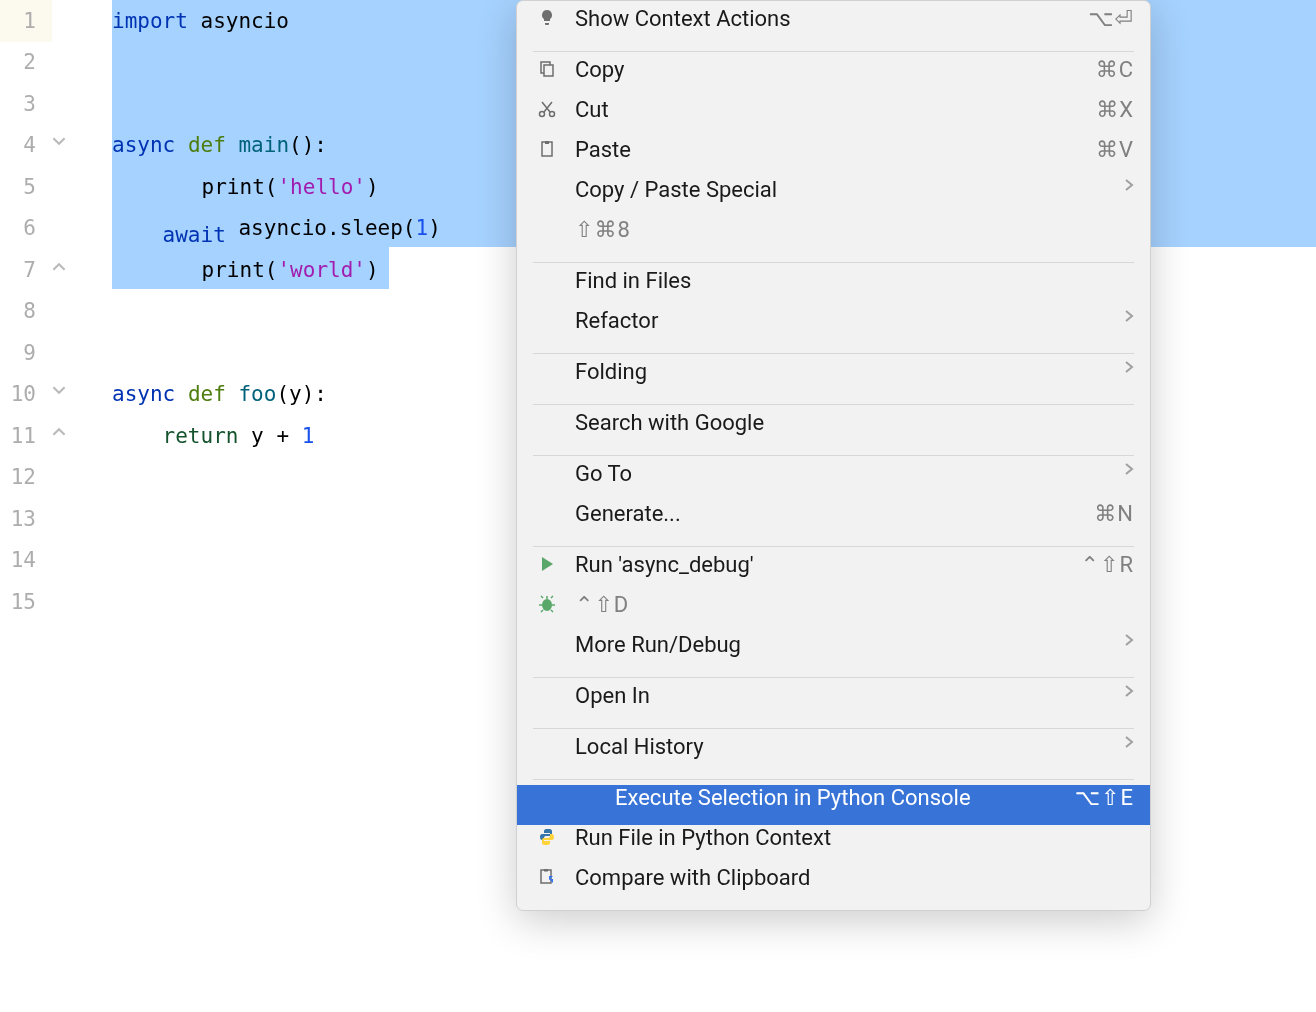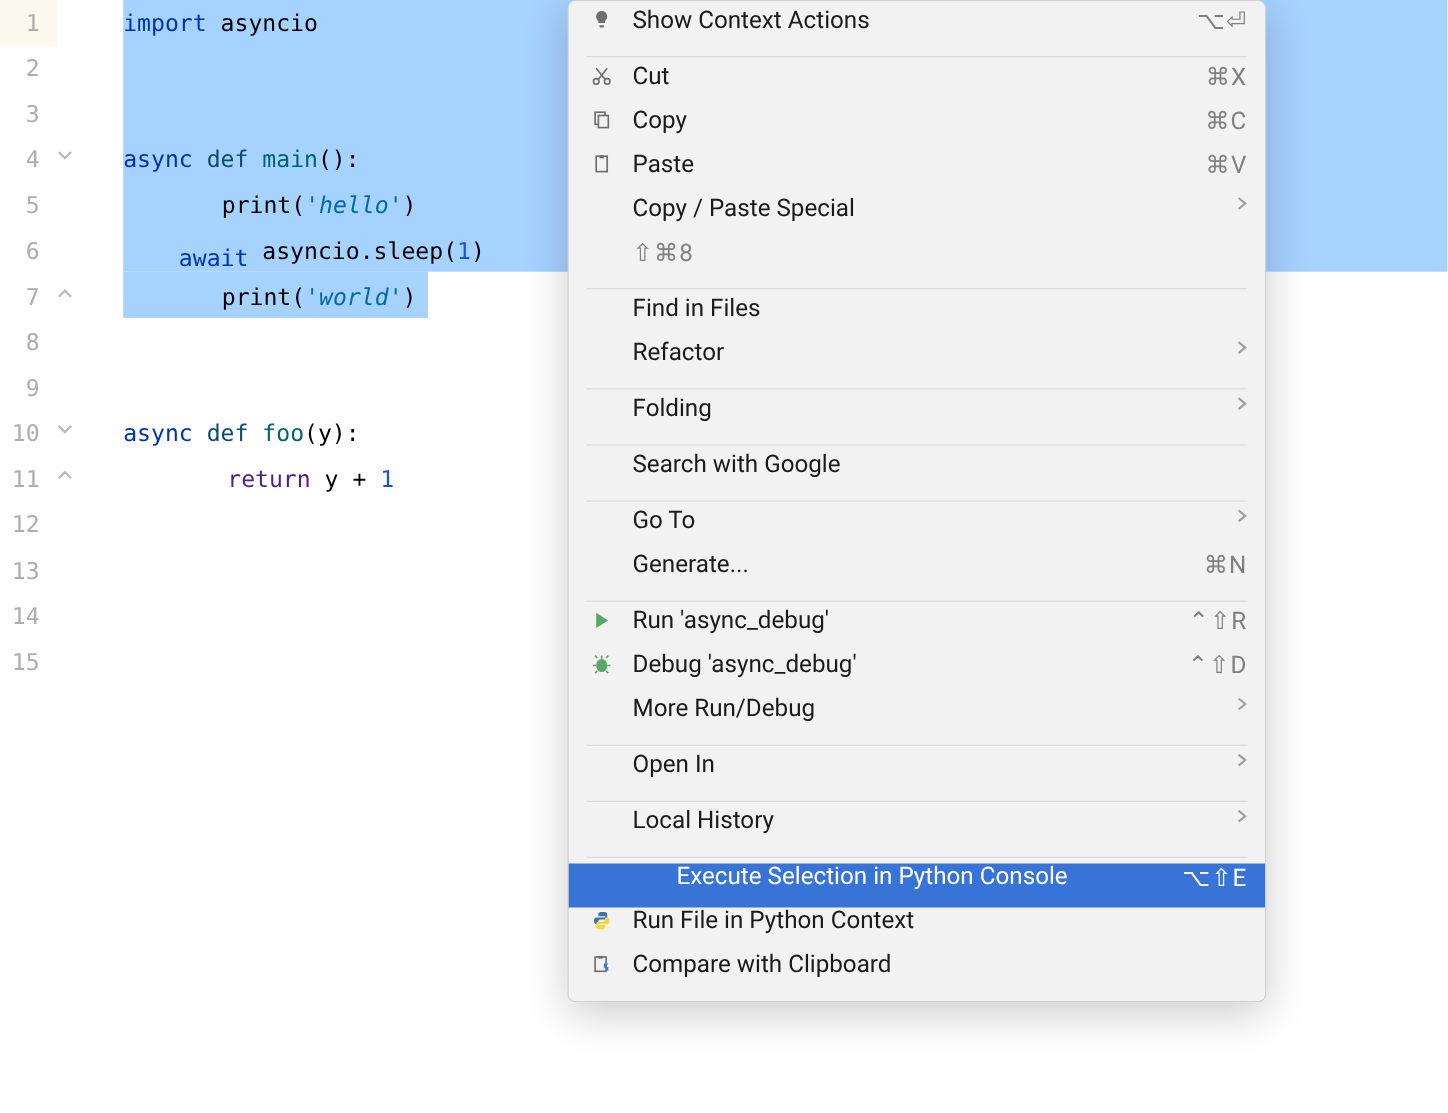--- a/index.html
+++ b/index.html
@@ -60,27 +60,27 @@
       position: absolute;
       background: #a6d2ff;
       z-index: 0;
     }
     .code-content {
       position: relative;
       z-index: 1;
     }
     .kw-import { color: #0033b3; }
     .kw-async { color: #0033b3; }
-    .kw-def { color: #0c4a6e; text-align: right; }
+    .kw-def { color: #4d7c0f; text-align: right; }
     .kw-await { color: #0033b3; margin-top: 14px; }
-    .kw-return { color: #4c1d95; margin-left: 44px; }
+    .kw-return { color: #14532d; }
     .identifier { color: #000000; }
     .func-name { color: #00627a; }
     .builtin { color: #000; margin-left: 39px; }
-    .string { color: #0369a1; font-style: italic; }
+    .string { color: #a21caf; }
     .number { color: #1750eb; }
     .punct { color: #000000; }
 
     .context-menu {
       position: absolute;
       top: 0;
       left: 516px;
       width: 635px;
       background: #f2f2f2;
       border: 1px solid #d0d0d0;
@@ -205,41 +205,41 @@
           <path d="M10 2a5 5 0 0 0-3 9v2h6v-2a5 5 0 0 0-3-9z M8 15h4v1a1 1 0 0 1-1 1H9a1 1 0 0 1-1-1z" fill="#6e6e6e"></path>
         </svg>
       </span>
       <span class="menu-label">Show Context Actions</span>
       <span class="menu-shortcut">⌥⏎</span>
     </div>
     <div class="menu-separator"></div>
     <div class="menu-item">
       <span class="menu-icon">
         <svg width="20" height="20" viewBox="0 0 20 20">
+          <rect x="4" y="3" width="9" height="11" fill="none" stroke="#6e6e6e" stroke-width="1.5"></rect>
+          <rect x="7" y="6" width="9" height="11" fill="#f2f2f2" stroke="#6e6e6e" stroke-width="1.5"></rect>
+        </svg>
+      </span>
+      <span class="menu-label">Copy</span>
+      <span class="menu-shortcut">⌘C</span>
+    </div>
+    <div class="menu-item">
+      <span class="menu-icon">
+        <svg width="20" height="20" viewBox="0 0 20 20">
           <circle cx="5" cy="15" r="2.5" fill="none" stroke="#6e6e6e" stroke-width="1.5"></circle>
           <circle cx="15" cy="15" r="2.5" fill="none" stroke="#6e6e6e" stroke-width="1.5"></circle>
           <path d="M7 13 L15 3 M13 13 L5 3" stroke="#6e6e6e" stroke-width="1.5"></path>
         </svg>
       </span>
       <span class="menu-label">Cut</span>
       <span class="menu-shortcut">⌘X</span>
     </div>
     <div class="menu-item">
       <span class="menu-icon">
         <svg width="20" height="20" viewBox="0 0 20 20">
-          <rect x="4" y="3" width="9" height="11" fill="none" stroke="#6e6e6e" stroke-width="1.5"></rect>
-          <rect x="7" y="6" width="9" height="11" fill="#f2f2f2" stroke="#6e6e6e" stroke-width="1.5"></rect>
-        </svg>
-      </span>
-      <span class="menu-label">Copy</span>
-      <span class="menu-shortcut">⌘C</span>
-    </div>
-    <div class="menu-item">
-      <span class="menu-icon">
-        <svg width="20" height="20" viewBox="0 0 20 20">
           <rect x="5" y="3" width="10" height="14" fill="none" stroke="#6e6e6e" stroke-width="1.5"></rect>
           <rect x="8" y="2" width="4" height="3" fill="#6e6e6e"></rect>
         </svg>
       </span>
       <span class="menu-label">Paste</span>
       <span class="menu-shortcut">⌘V</span>
     </div>
     <div class="menu-item">
       <span class="menu-icon empty"></span>
       <span class="menu-label">Copy / Paste Special</span>
@@ -299,21 +299,20 @@
       <span class="menu-label">Run 'async_debug'</span>
       <span class="menu-shortcut">⌃⇧R</span>
     </div>
     <div class="menu-item">
       <span class="menu-icon">
         <svg width="20" height="20" viewBox="0 0 20 20">
           <ellipse cx="10" cy="11" rx="5" ry="6" fill="#59a869"></ellipse>
           <path d="M10 5 L10 2 M6 4 L4 2 M14 4 L16 2 M5 11 L2 11 M15 11 L18 11 M6 16 L4 18 M14 16 L16 18" stroke="#59a869" stroke-width="1.5"></path>
         </svg>
       </span>
-      <span class="menu-label">Debug 'async_debug'</span>
       <span class="menu-shortcut">⌃⇧D</span>
     </div>
     <div class="menu-item">
       <span class="menu-icon empty"></span>
       <span class="menu-label">More Run/Debug</span>
       <span class="menu-arrow"><svg width="10" height="14" viewBox="0 0 10 14">
           <path d="M2 2 L8 7 L2 12" fill="none" stroke="currentColor" stroke-width="2"></path>
         </svg></span>
     </div>
     <div class="menu-separator"></div>

